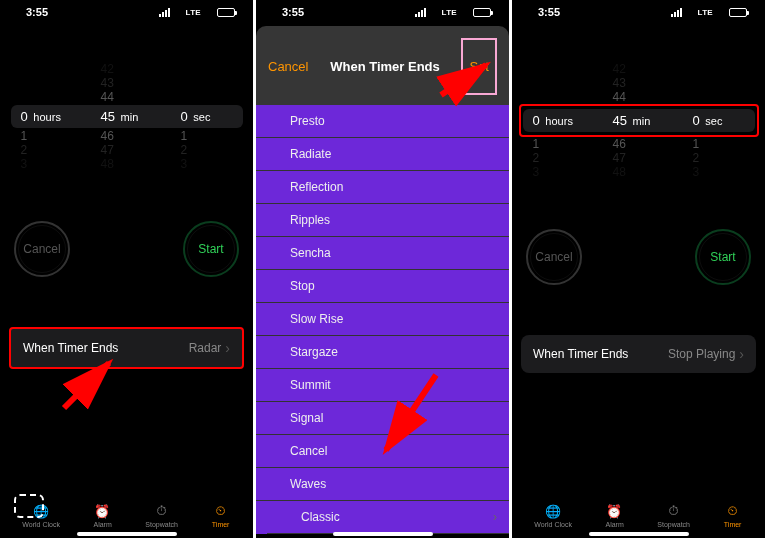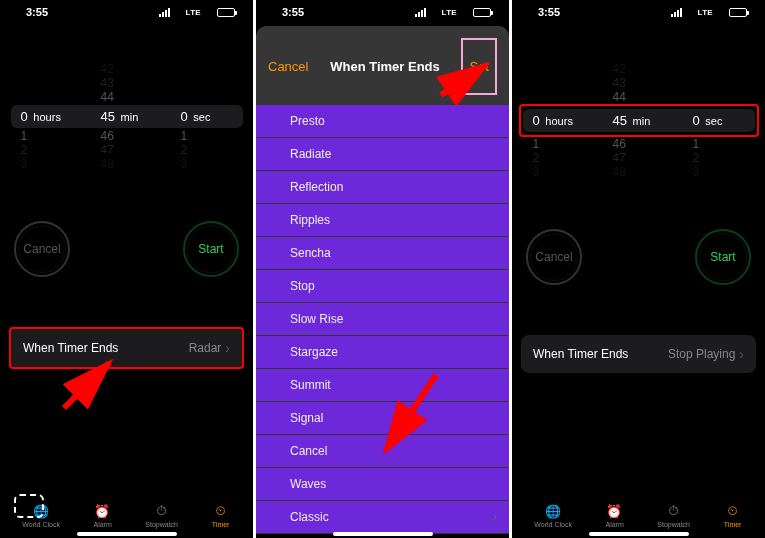--- a/index.html
+++ b/index.html
@@ -65,21 +65,21 @@
     .tab-icon { width: 20px; height: 16px; display: flex; align-items: center; justify-content: center; font-size: 13px; }
     .home-indicator { position: absolute; bottom: 2px; left: 50%; transform: translateX(-50%); width: 100px; height: 4px; background: #fff; border-radius: 3px; }
 
     
     .modal-header { display: flex; justify-content: space-between; align-items: center; padding: 12px 12px 10px; background: #363636; margin-top: 8px; border-radius: 10px 10px 0 0; }
     .modal-cancel, .modal-set { color: #ff9500; font-size: 13px; }
     .modal-title { color: #fff; font-size: 13px; font-weight: 600; }
     .set-red { border: 2px solid #f9a8d4; padding: 19px 6px; }
     .option-list { background: #6d28d9; }
     .option { padding: 9px 16px 9px 34px; border-bottom: 1px solid #333; font-size: 12px; color: #eee; position: relative; }
-    .option.classic { color: #eee; }
+    .option.classic { color: #eee; margin-left: 11px; }
     .option.classic::after { content: "›"; position: absolute; right: 12px; color: #666; }
 
     .arrow { position: absolute; }
     .arrow svg { overflow: visible; }
 
     .picker-red { border: 2px solid #ff0000; border-radius: 4px; padding: 2px; }
   </style>
 </head>
 <body>
 

